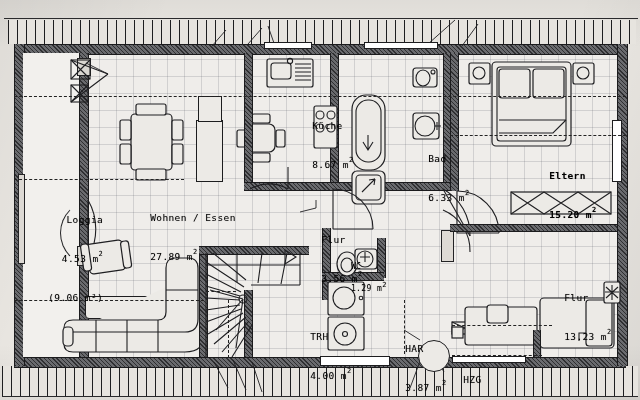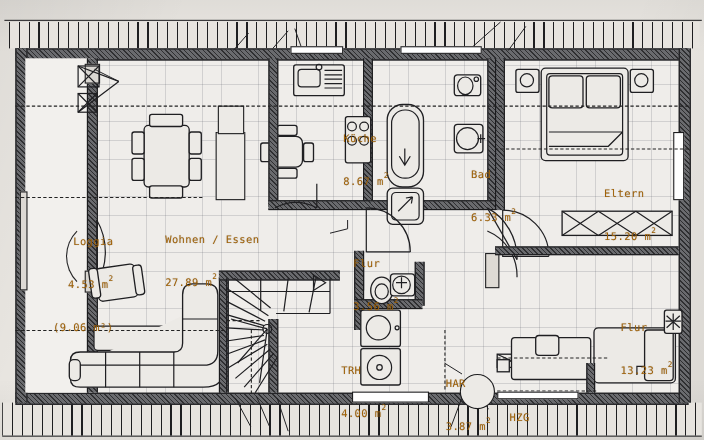--- a/index.html
+++ b/index.html
@@ -28,21 +28,21 @@
   .wall{position:absolute;background:#55565a;
     background-image:repeating-linear-gradient(45deg, rgba(0,0,0,.45) 0 1px, rgba(255,255,255,.12) 1px 3px);
     border-top:1.2px solid #1b1b1d;border-bottom:1.2px solid #1b1b1d;}
   .wallv{position:absolute;background:#55565a;
     background-image:repeating-linear-gradient(45deg, rgba(0,0,0,.45) 0 1px, rgba(255,255,255,.12) 1px 3px);
     border-left:1.2px solid #1b1b1d;border-right:1.2px solid #1b1b1d;}
   .thin{position:absolute;border:1.1px solid #232325;background:transparent;}
   .thin2{position:absolute;border:1.4px solid #1d1d1f;background:#eceae6;}
   .dash{position:absolute;border-top:1.3px dashed #222;}
   .dashv{position:absolute;border-left:1.3px dashed #222;}
-  .lbl{position:absolute;color:#a16207;line-height:1.22;white-space:pre;
+  .lbl{position:absolute;color:#000000;line-height:1.22;white-space:pre;
        letter-spacing:.4px;text-shadow:0 0 1px rgba(0,0,0,.25);}
   .lbl .nm{font-size:9.5px;}
   .lbl .ar{font-size:9.5px;}
   .sup{font-size:7px;vertical-align:super;}
   .door{position:absolute;border:1.2px solid #232325;border-radius:50%;background:transparent;}
   .circ{position:absolute;border:1.3px solid #1d1d1f;border-radius:50%;background:#eceae6;}
   svg{position:absolute;overflow:visible;}
   .st{fill:none;stroke:#1f1f22;stroke-width:1.1;}
   .stf{fill:#eceae6;stroke:#1f1f22;stroke-width:1.2;}
 </style>
@@ -275,35 +275,39 @@
   <div class="lbl" style="left:272px;top:94px;">
     <span class="nm">Küche</span><br>
     <span class="ar">8.67</span><span class="ar"> m</span><span class="sup">2</span>
   </div>
 
   <div class="lbl" style="left:388px;top:127px;">
     <span class="nm">Bad</span><br>
     <span class="ar">6.33</span><span class="ar"> m</span><span class="sup">2</span>
   </div>
 
-  <div class="lbl" style="left:509px;top:144px;">
+  <div class="lbl" style="left:509px;top:144px;font-weight:bold;">
     <span class="nm">Eltern</span><br>
     <span class="ar">15.20</span><span class="ar"> m</span><span class="sup">2</span>
   </div>
 
   <div class="lbl" style="left:524px;top:266px;">
     <span class="nm">Flur</span><br>
     <span class="ar">13.23</span><span class="ar"> m</span><span class="sup">2</span>
   </div>
 
   <div class="lbl" style="left:281px;top:208px;">
     <span class="nm">Flur</span><br>
     <span class="ar">3.56</span><span class="ar"> m</span><span class="sup">2</span>
   </div>
 
+  <div class="lbl" style="left:330px;top:252px;font-size:8px;">
+    <span class="nm" style="font-size:8px;">WC</span><br>
+    <span class="ar" style="font-size:8px;">1.29</span><span class="ar" style="font-size:8px;"> m</span><span class="sup">2</span>
+  </div>
 
   <div class="lbl" style="left:270px;top:305px;">
     <span class="nm">TRH</span><br>
     <span class="ar">4.00</span><span class="ar"> m</span><span class="sup">2</span>
   </div>
 
   <div class="lbl" style="left:365px;top:317px;">
     <span class="nm">HAR</span><br>
     <span class="ar">3.87</span><span class="ar"> m</span><span class="sup">2</span>
   </div>

